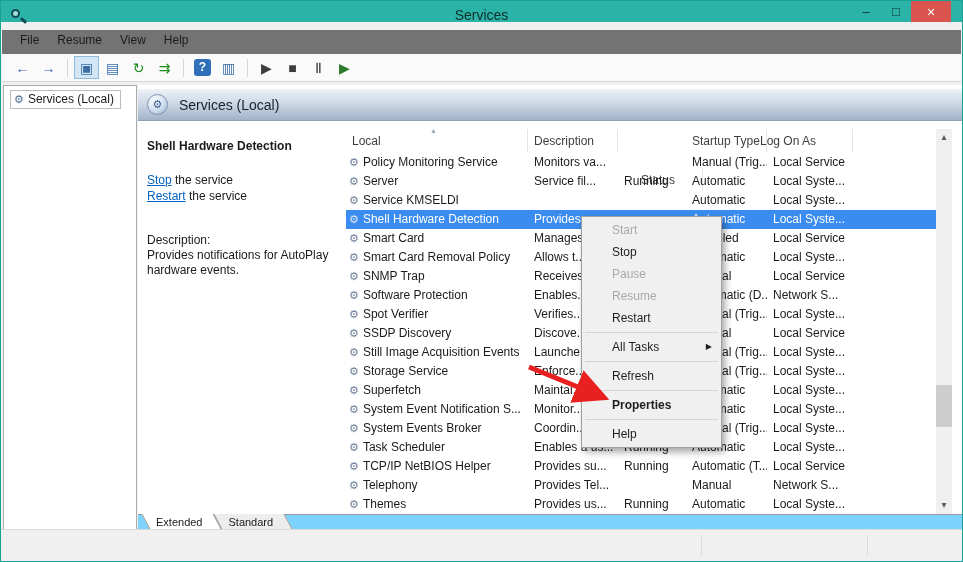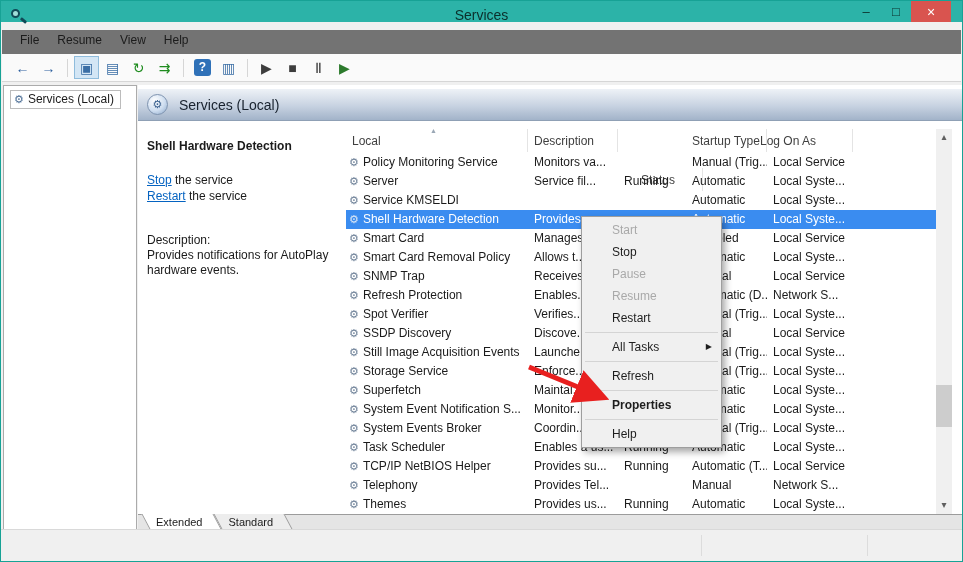--- a/index.html
+++ b/index.html
@@ -42,21 +42,21 @@
   .row.selected{background:var(--sel,#3a8cf0);color:#fff;}
   .cell{position:absolute;top:0;height:19px;line-height:19px;padding-left:6px;white-space:nowrap;overflow:hidden;}
   .name-cell{padding-left:3px;display:flex;align-items:center;gap:4px;}
   .gear{font-size:11px;color:#6e8198;}
   .row.selected .gear{color:#d9e6f5;}
   .vscroll{position:absolute;left:798px;top:44px;width:16px;height:385px;background:#f0f0f0;}
   .vs-btn{position:absolute;left:0;width:16px;height:17px;color:#5f5f5f;font-size:10px;text-align:center;line-height:16px;}
   .vs-btn.up{top:0;}
   .vs-btn.down{bottom:0;}
   .vs-thumb{position:absolute;left:0;top:256px;width:16px;height:42px;background:#cdcdcd;}
-  .tabs{position:absolute;left:0;right:0;bottom:0;height:17px;border-top:1px solid #9c9c9c;background:#e5e5e5;display:flex;padding-left:8px;font-size:11px;}
+  .tabs{position:absolute;left:0;right:0;bottom:0;height:17px;border-top:1px solid #9c9c9c;background:#7dd3fc;display:flex;padding-left:8px;font-size:11px;}
   .tab{position:relative;padding:1px 16px 0 10px;}
   .tab .bg{position:absolute;left:0;right:0;top:-1px;bottom:0;background:#ededed;border:1px solid #9c9c9c;border-top:none;transform:skewX(28deg);}
   .tab.active .bg{background:#fff;}
   .tab .lbl{position:relative;}
   .statusbar{position:absolute;left:0;right:0;bottom:0;height:32px;background:#f0f0f0;border-top:1px solid #d9d9d9;}
   .sb-sep{position:absolute;top:5px;bottom:5px;width:1px;background:#dcdcdc;}
   .context-menu{position:absolute;left:580px;top:215px;width:141px;background:#f0f0f0;border:1px solid #9e9e9e;box-shadow:3px 4px 7px rgba(0,0,0,.35);padding:2px 0;z-index:50;}
   .cm-item{height:22px;line-height:22px;padding-left:30px;position:relative;color:#1e1e1e;}
   .cm-item.disabled{color:#a9a9a9;}
   .cm-item.bold{font-weight:bold;}
@@ -227,21 +227,21 @@
             <span>SNMP Trap</span>
           </div>
           <div class="cell" style="left: 182px; width: 90px;">Receives...</div>
           <div class="cell" style="left: 272px; width: 68px;"></div>
           <div class="cell" style="left: 340px; width: 81px;">Manual</div>
           <div class="cell" style="left: 421px; width: 99px;">Local Service</div>
         </div>
         <div class="row">
           <div class="cell name-cell" style="left: 0px; width: 182px;">
             <span class="gear">⚙</span>
-            <span>Refresh Protection</span>
+            <span>Software Protection</span>
           </div>
           <div class="cell" style="left: 182px; width: 90px;">Enables...</div>
           <div class="cell" style="left: 272px; width: 68px;"></div>
           <div class="cell" style="left: 340px; width: 81px;">Automatic (D...</div>
           <div class="cell" style="left: 421px; width: 99px;">Network S...</div>
         </div>
         <div class="row">
           <div class="cell name-cell" style="left: 0px; width: 182px;">
             <span class="gear">⚙</span>
             <span>Spot Verifier</span>

